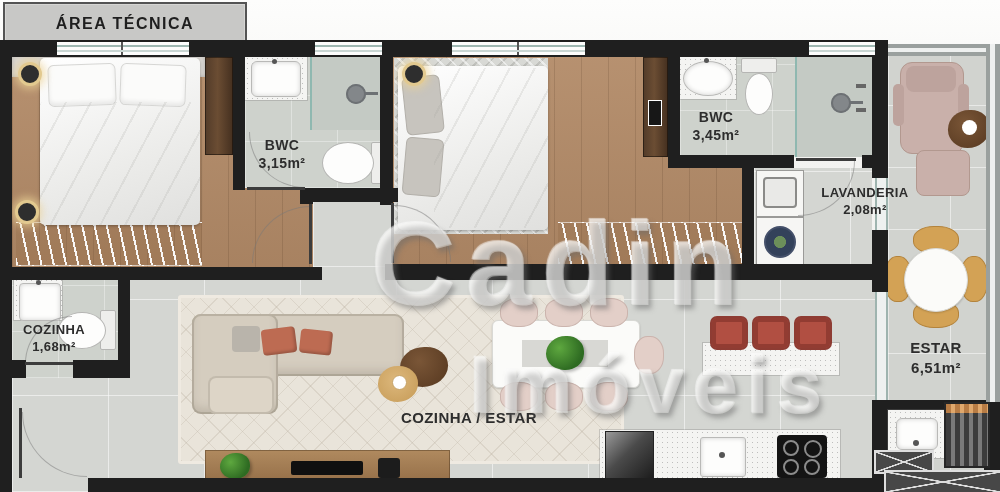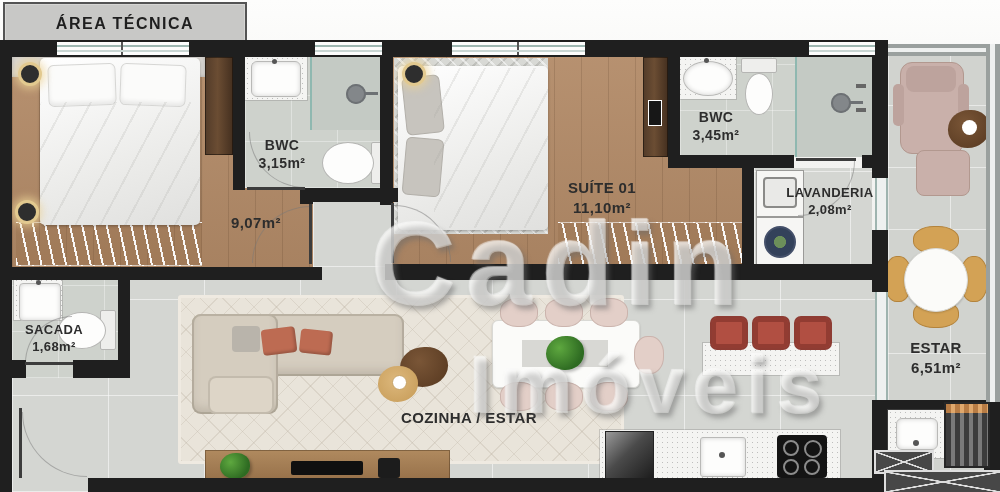--- a/index.html
+++ b/index.html
@@ -262,40 +262,35 @@
   <div class="door-leaf" style="left:247px;top:187px;width:58px;height:3px;"></div>
   <div class="arc" style="left:249px;top:132px;width:55px;height:55px;border-radius:0 0 0 100%;border-top:none;border-right:none;"></div>
   <div class="door-leaf" style="left:391px;top:203px;width:3px;height:60px;"></div>
   <div class="arc" style="left:394px;top:205px;width:56px;height:56px;border-radius:0 100% 0 0;border-bottom:none;border-left:none;"></div>
   <div class="door-leaf" style="left:25px;top:362px;width:48px;height:3px;"></div>
   <div class="arc" style="left:25px;top:316px;width:46px;height:46px;border-radius:100% 0 0 0;border-bottom:none;border-right:none;"></div>
   <div class="door-leaf" style="left:796px;top:158px;width:60px;height:3px;"></div>
   <div class="arc" style="left:798px;top:161px;width:56px;height:54px;border-radius:0 0 100% 0;border-top:none;border-left:none;"></div>
 
   <div class="lbl fs15" style="left:196px;top:213px;width:120px;">
-    <span>9,07m²</span>
   </div>
   <div class="lbl fs14" style="left:232px;top:136px;width:100px;">
     <span>BWC</span>
     <span>3,15m²</span>
   </div>
-  <div class="lbl fs15" style="left:540px;top:178px;width:124px;">
-    <span>SUÍTE 01</span>
-    <span>11,10m²</span>
-  </div>
   <div class="lbl fs14" style="left:674px;top:108px;width:84px;">
     <span>BWC</span>
     <span>3,45m²</span>
   </div>
-  <div class="lbl fs13" style="left:766px;top:185px;width:128px;">
+  <div class="lbl fs13" style="left:801px;top:185px;width:128px;">
     <span>LAVANDERIA</span>
     <span>2,08m²</span>
   </div>
   <div class="lbl fs13" style="left:13px;top:322px;width:82px;">
-    <span>SACADA</span>
+    <span>COZINHA</span>
     <span>1,68m²</span>
   </div>
   <div class="lbl fs15" style="left:386px;top:408px;width:166px;">
     <span>COZINHA / ESTAR</span>
   </div>
   <div class="lbl fs15" style="left:894px;top:338px;width:84px;">
     <span>ESTAR</span>
     <span>6,51m²</span>
   </div>
 

